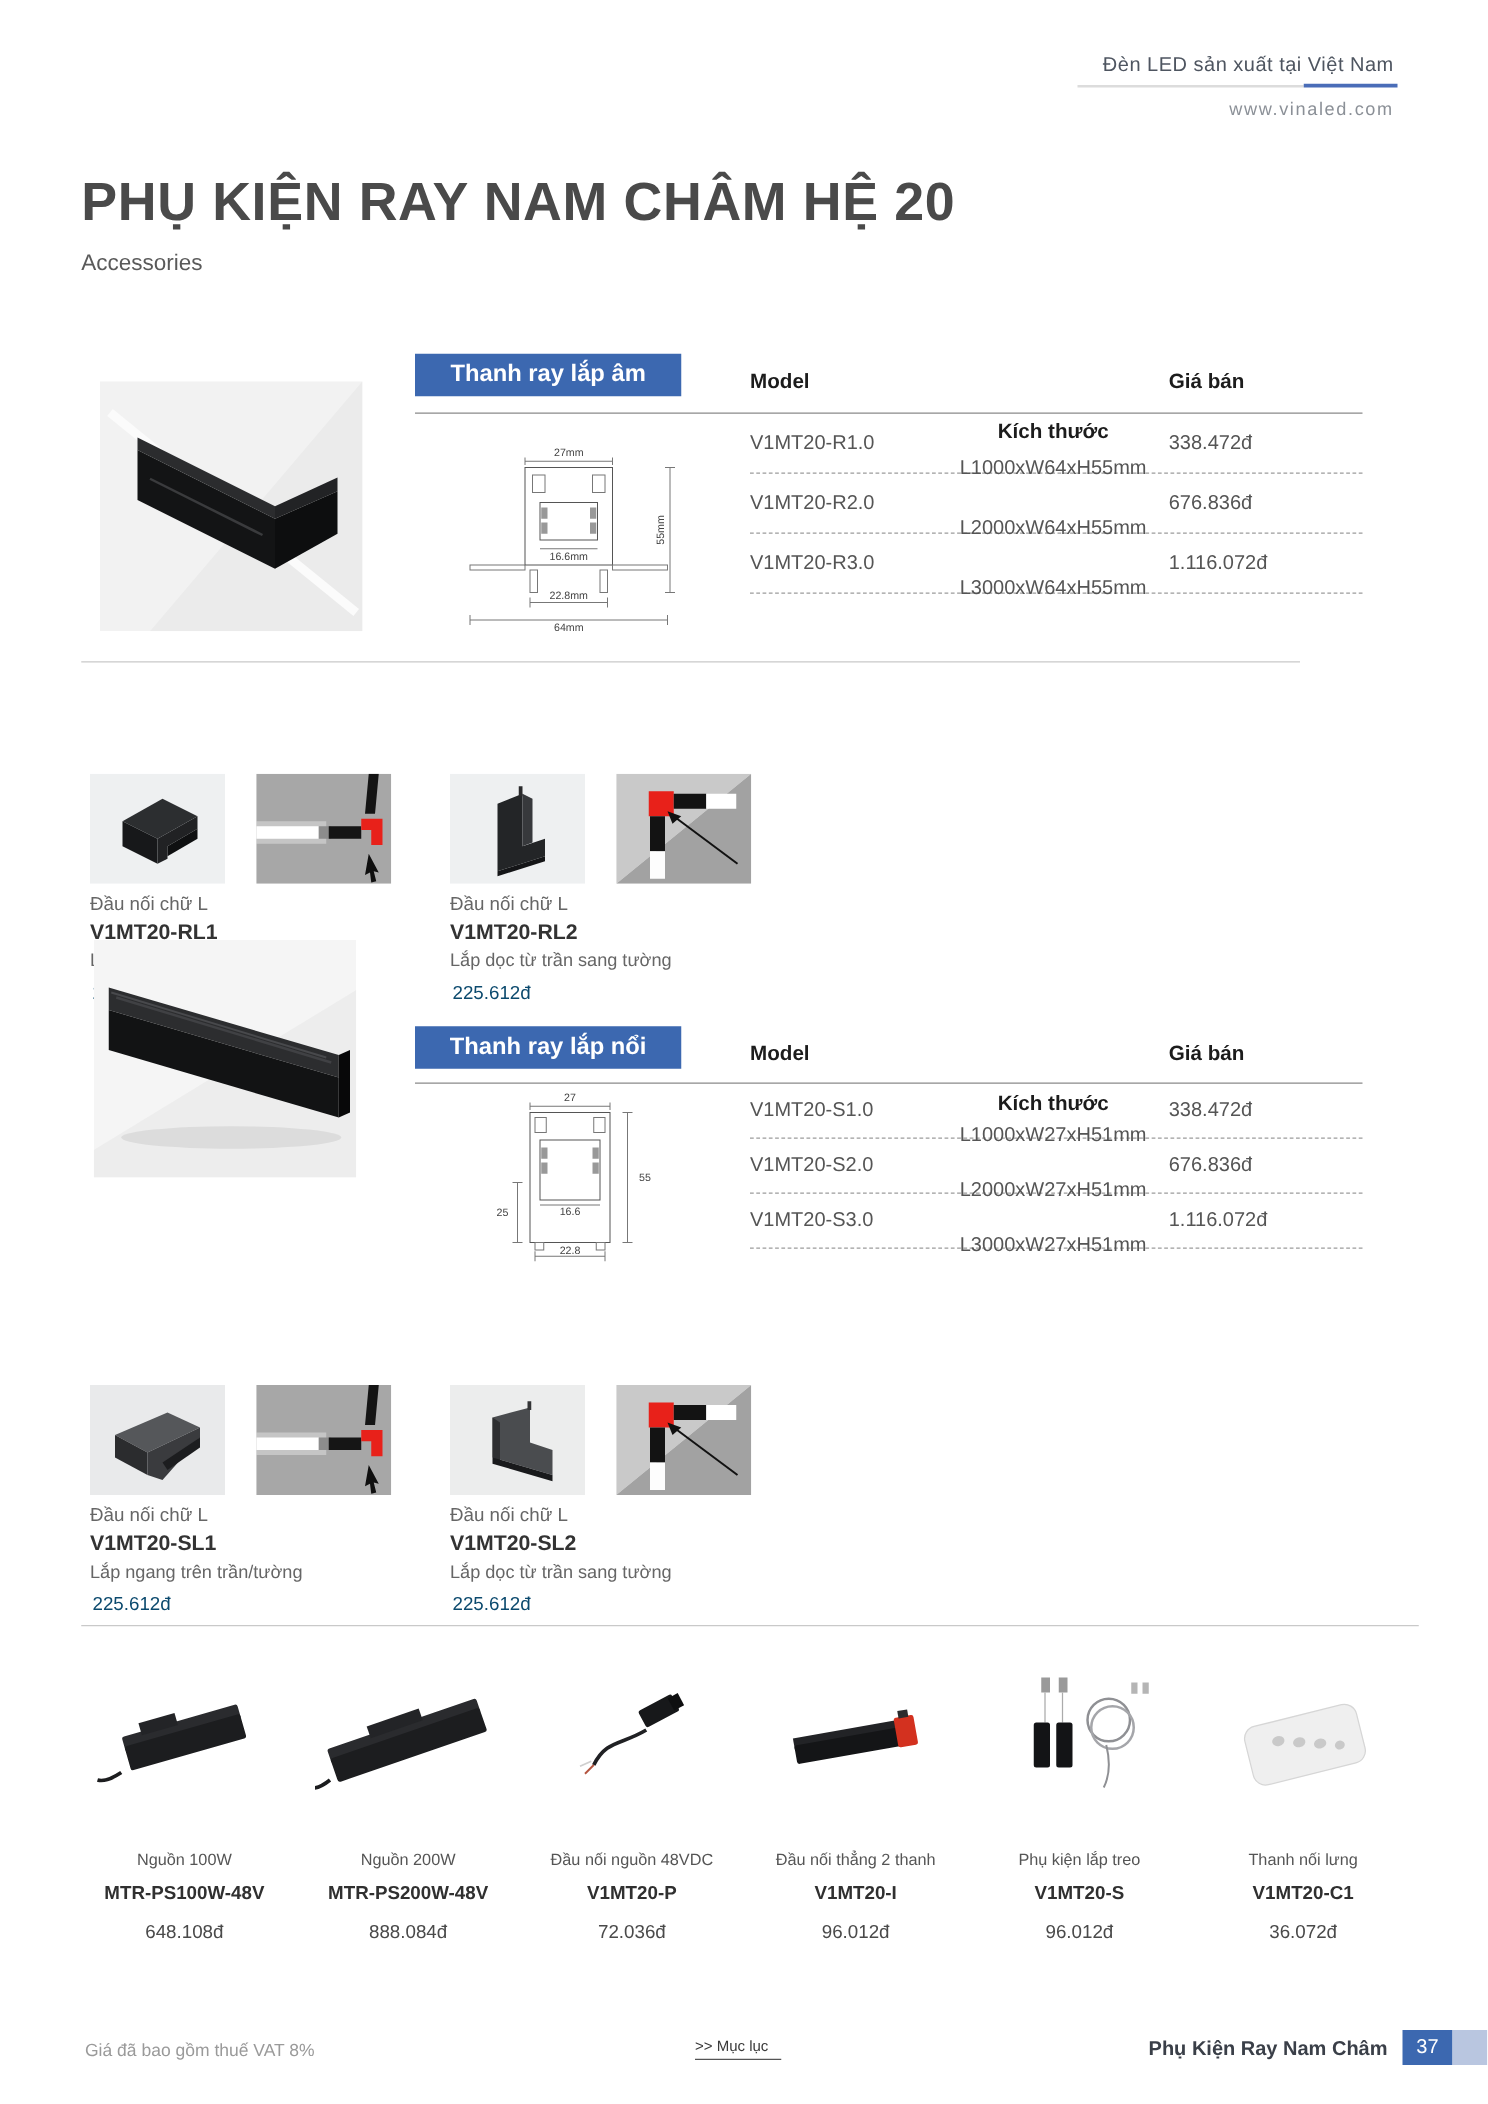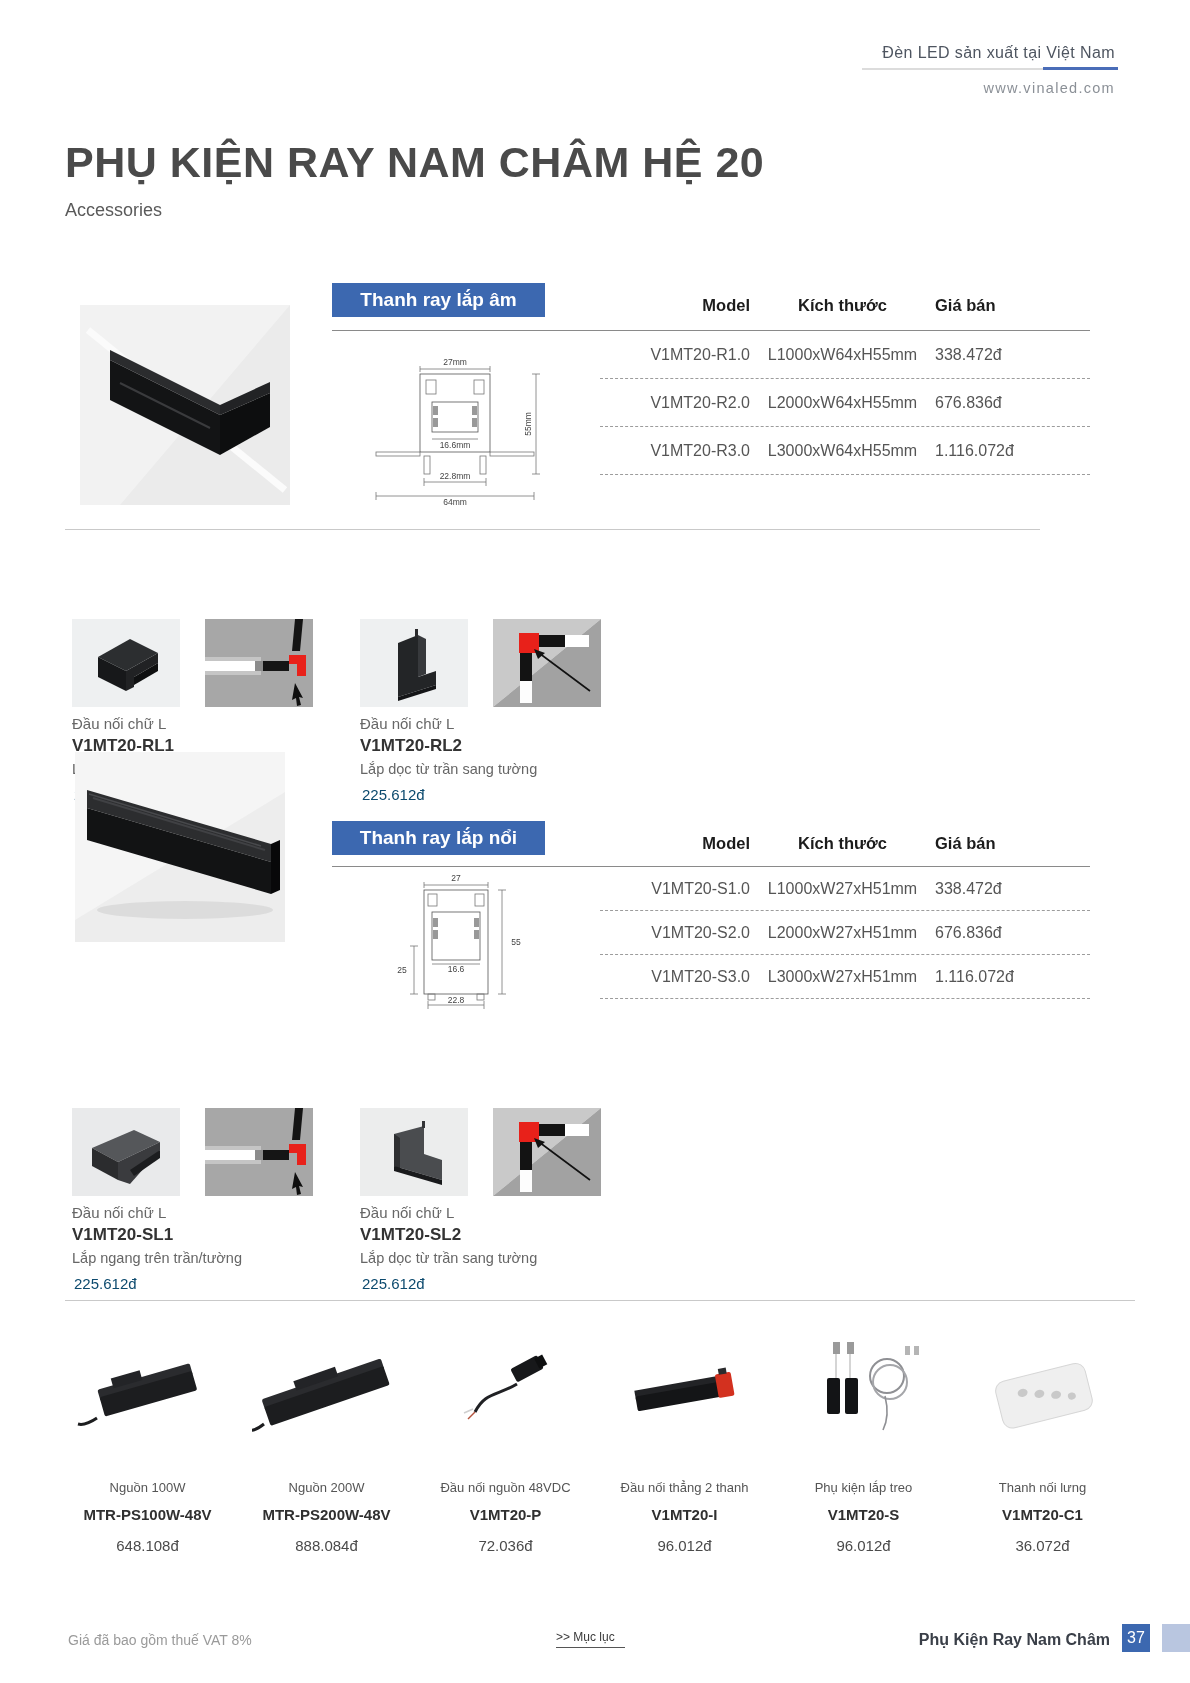--- a/index.html
+++ b/index.html
@@ -26,22 +26,22 @@
   .rule { left:332px; width:758px; height:1px; background:#8a8a8a; }
   .rule1 { top:330px; } .rule2 { top:866px; }
 
   
   .thead { left:600px; width:490px; display:flex; font-weight:700; font-size:16.5px; color:#1c1c1c; }
   .thead1 { top:296px; } .thead2 { top:834px; }
   .tbody { left:600px; width:490px; font-size:16px; color:#555; }
   .tbody1 { top:331px; } .tbody2 { top:867px; }
   .trow { display:flex; align-items:center; height:48px; border-bottom:1px dashed #9c9c9c; }
   .tbody2 .trow { height:44px; }
-  .c-model { width:150px; text-align:right; }
-  .c-size  { width:185px; text-align:center; }
+  .c-model { width:150px; text-align:left; }
+  .c-size  { width:185px; text-align:center;margin-top:40px; }
   .c-price { width:155px; text-align:left; }
 
   .divider { height:1px; background:#c9c9c9; }
   .div1 { left:65px; top:529px; width:975px; }
   .div2 { left:65px; top:1300px; width:1070px; }
 
   
   .photo-a { left:80px; top:305px; width:210px; height:200px; }
   .photo-b { left:75px; top:752px; width:210px; height:190px; }
   .drawing1 { left:368px; top:356px; width:175px; height:150px; }
@@ -68,21 +68,21 @@
   .acc-name  { margin-top:10px; font-size:13px; color:#555; min-height:17px; }
   .acc-model { margin-top:9px;  font-size:15px; font-weight:700; color:#303030; }
   .acc-price { margin-top:14px; font-size:15px; color:#4a4a4a; }
 
   
   .footer-vat  { left:68px; top:1632px; font-size:14px; color:#9a9a9a; }
   .footer-toc  { left:556px; top:1630px; font-size:12px; color:#3a3a3a;
                  border-bottom:1px solid #555; padding:0 10px 3px 0; cursor:pointer; }
   .footer-name { left:900px; top:1631px; width:210px; text-align:right;
                  font-size:16px; font-weight:700; color:#3a3f48; }
-  .pagebox       { left:1122px; top:1624px; width:28px; height:28px; background:#3c68b0;
+  .pagebox       { left:1122px; top:1624px; width:40px; height:28px; background:#3c68b0;
                    color:#fff; font-size:16px; text-align:center; line-height:28px; }
   .pagebox-light { left:1162px; top:1624px; width:28px; height:28px; background:#b9c6e0; }
 </style>
 </head>
 <body>
 
 <div class="page">
 
   <div class="abs tagline">Đèn LED sản xuất tại Việt Nam</div>
   <div class="abs hline-gray"></div>

